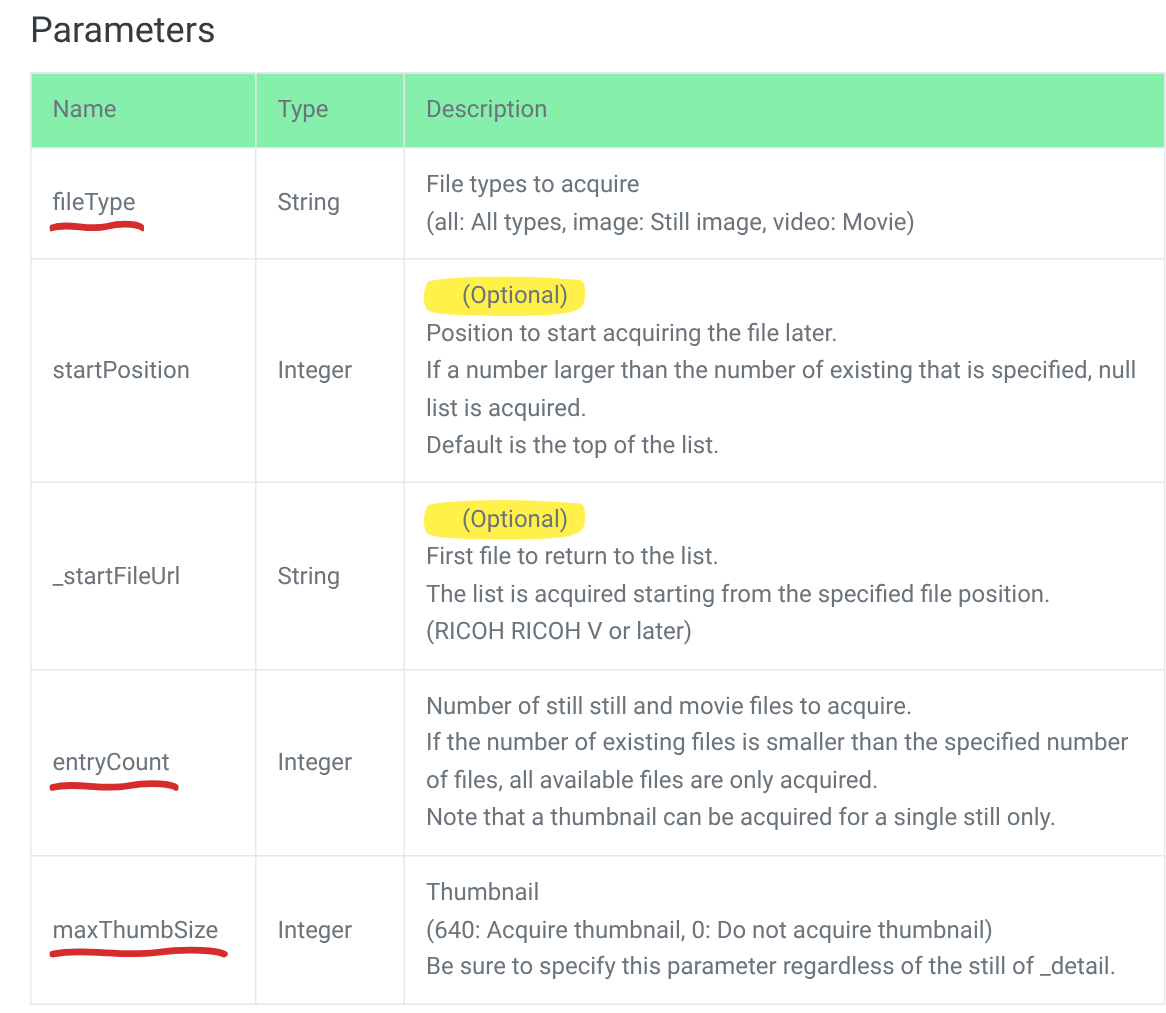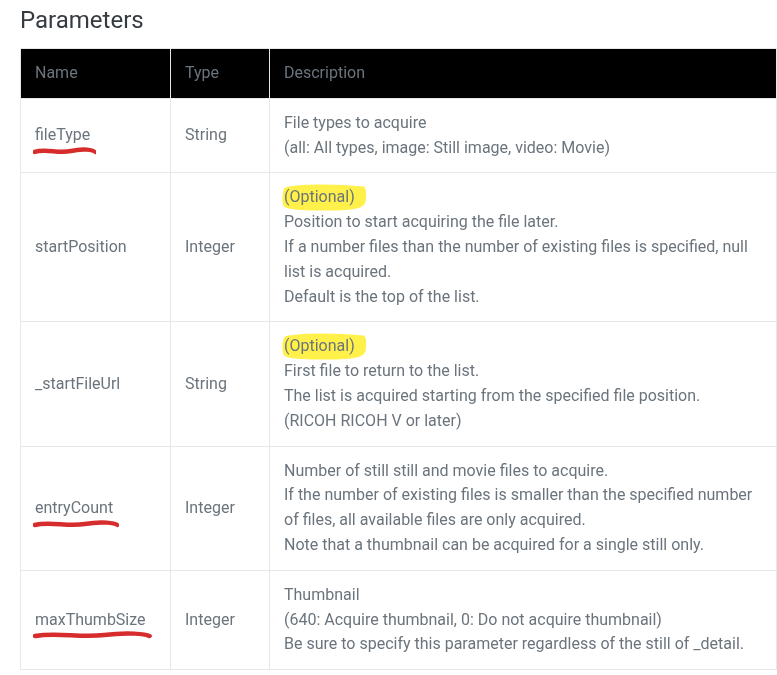--- a/index.html
+++ b/index.html
@@ -28,21 +28,21 @@
     color: #6b747c;
   }
   table.params th, table.params td {
     border: 1px solid #e5e7ea;
     padding: 12px 14px;
     text-align: left;
     vertical-align: middle;
     line-height: 1.55;
   }
   table.params thead th {
-    background: #000000;
+    background: #86efac;
     font-weight: 400;
     color: #6b747c;
   }
   
   col.c-name { width: 150px; }
   col.c-type { width: 99px; }
   col.c-desc { width: auto; }
 
   .name-cell {
     position: relative;
@@ -58,20 +58,21 @@
     pointer-events: none;
   }
   .underline-mark svg {
     width: 100%;
     height: 100%;
     display: block;
   }
   .hl {
     position: relative;
     display: inline-block;
+    padding-left: 24px;
   }
   .hl-bg {
     position: absolute;
     top: -2px;
     bottom: -2px;
     left: -2px;
     right: -12px;
     z-index: 0;
     pointer-events: none;
   }
@@ -119,21 +120,21 @@
         <tr>
           <td><span class="name-cell">startPosition</span></td>
           <td>Integer</td>
           <td class="desc">
             <p><span class="hl"><span class="hl-bg">
                   <svg viewBox="0 0 100 24" preserveAspectRatio="none">
                     <path d="M3 4 C 10 1, 60 0, 96 3 C 99 3, 100 8, 99 14 C 98 21, 90 23, 50 23 C 20 23, 4 22, 2 19 C 0 16, 0 8, 3 4 Z" fill="#fff04a"></path>
                   </svg>
                 </span><span class="hl-text">(Optional)</span></span></p>
             <p>Position to start acquiring the file later.</p>
-            <p>If a number files than the number of existing files is specified, null list is acquired.</p>
+            <p>If a number larger than the number of existing that is specified, null list is acquired.</p>
             <p>Default is the top of the list.</p>
           </td>
         </tr>
         <tr>
           <td><span class="name-cell">_startFileUrl</span></td>
           <td>String</td>
           <td class="desc">
             <p><span class="hl"><span class="hl-bg">
                   <svg viewBox="0 0 100 24" preserveAspectRatio="none">
                     <path d="M3 4 C 10 1, 60 0, 96 3 C 99 3, 100 8, 99 14 C 98 21, 90 23, 50 23 C 20 23, 4 22, 2 19 C 0 16, 0 8, 3 4 Z" fill="#fff04a"></path>

